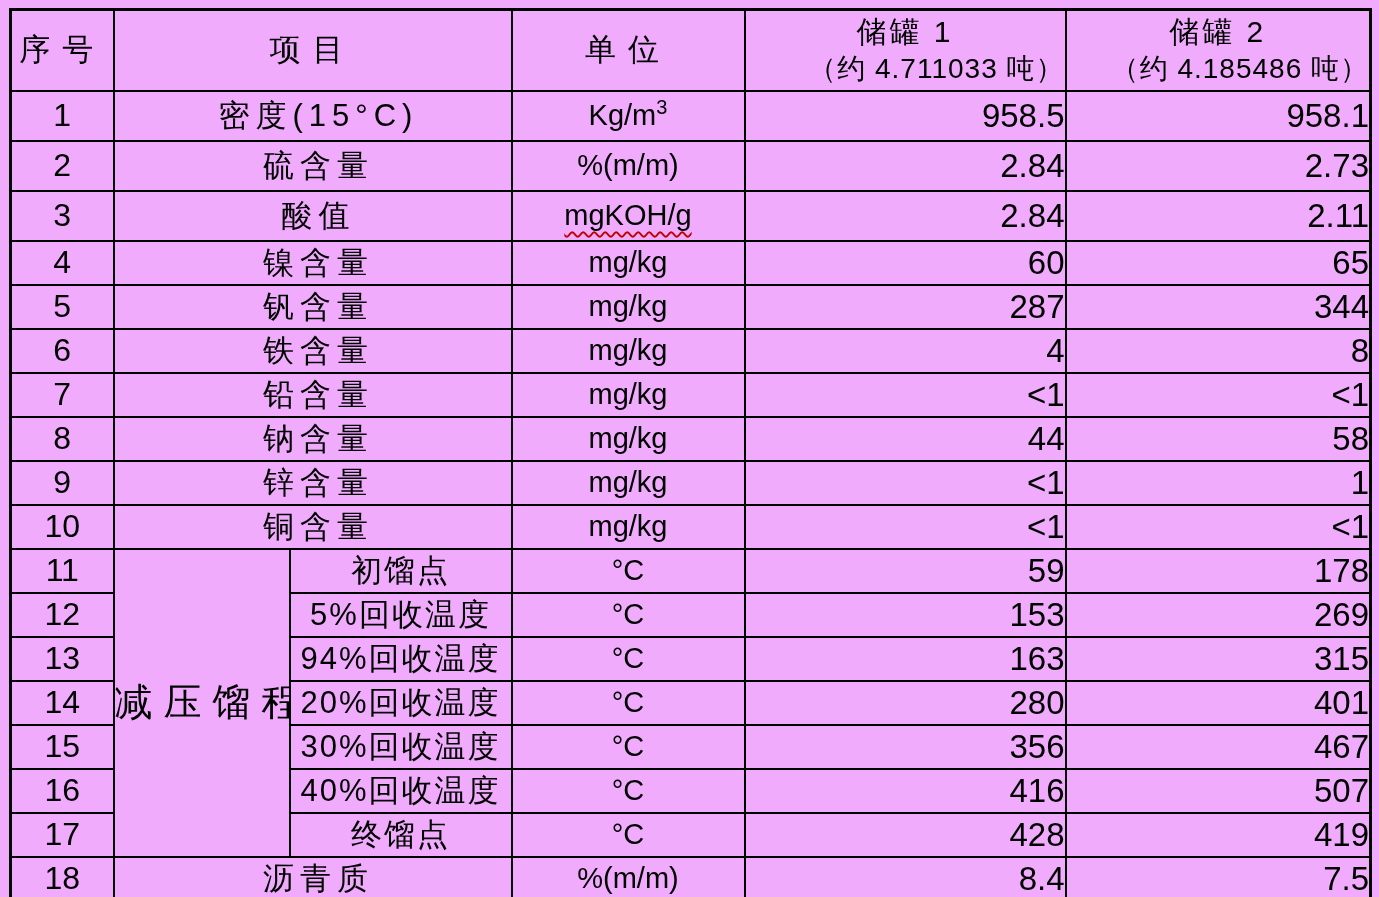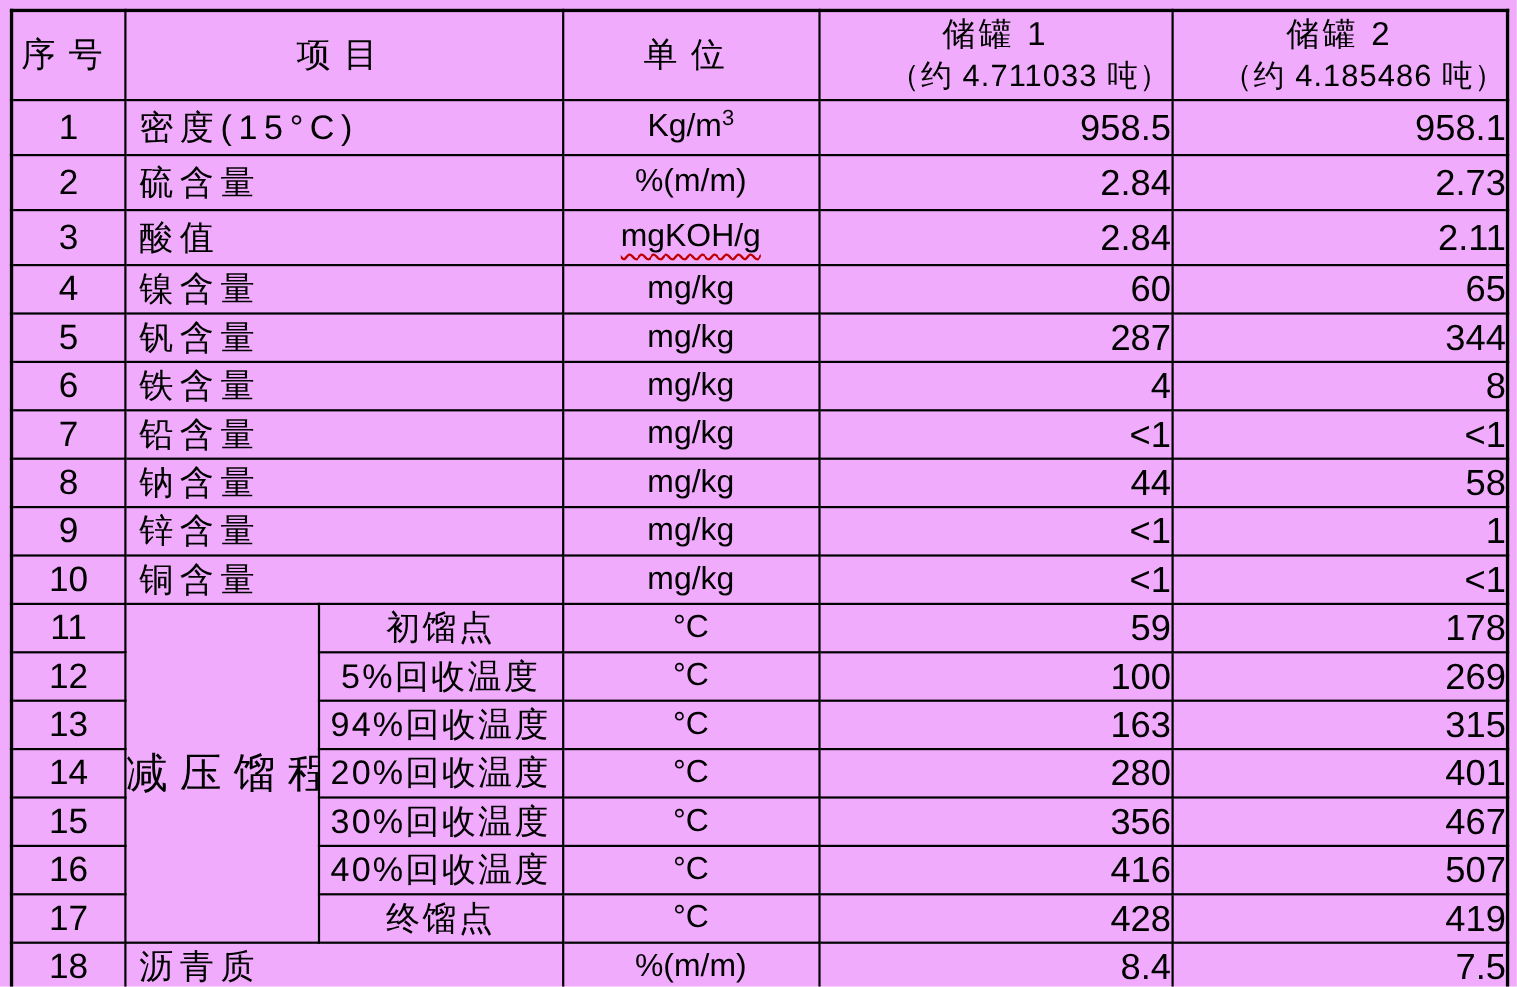--- a/index.html
+++ b/index.html
@@ -52,21 +52,21 @@
     line-height: 37px;
   }
   .tank-line2 {
     font-size: 28px;
     letter-spacing: 1px;
     line-height: 37px;
     text-align: right;
   }
   td.no-cell { font-size: 32px; }
   td.item-cell {
-    text-align: left;
+    text-align: center;
     padding-left: 12px;
     font-size: 31px;
     letter-spacing: 6px;
   }
   td.group-cell {
     font-size: 38px;
     letter-spacing: 11px;
   }
   td.sub-cell {
     font-size: 31px;
@@ -193,21 +193,21 @@
           <td class="group-cell" rowspan="7">减压馏程</td>
           <td class="sub-cell">初馏点</td>
           <td class="unit-cell"><span>°C</span></td>
           <td class="value-cell">59</td>
           <td class="value-cell">178</td>
         </tr>
         <tr>
           <td class="no-cell">12</td>
           <td class="sub-cell">5%回收温度</td>
           <td class="unit-cell"><span>°C</span></td>
-          <td class="value-cell">100</td>
+          <td class="value-cell">153</td>
           <td class="value-cell">269</td>
         </tr>
         <tr>
           <td class="no-cell">13</td>
           <td class="sub-cell">94%回收温度</td>
           <td class="unit-cell"><span>°C</span></td>
           <td class="value-cell">163</td>
           <td class="value-cell">315</td>
         </tr>
         <tr>

